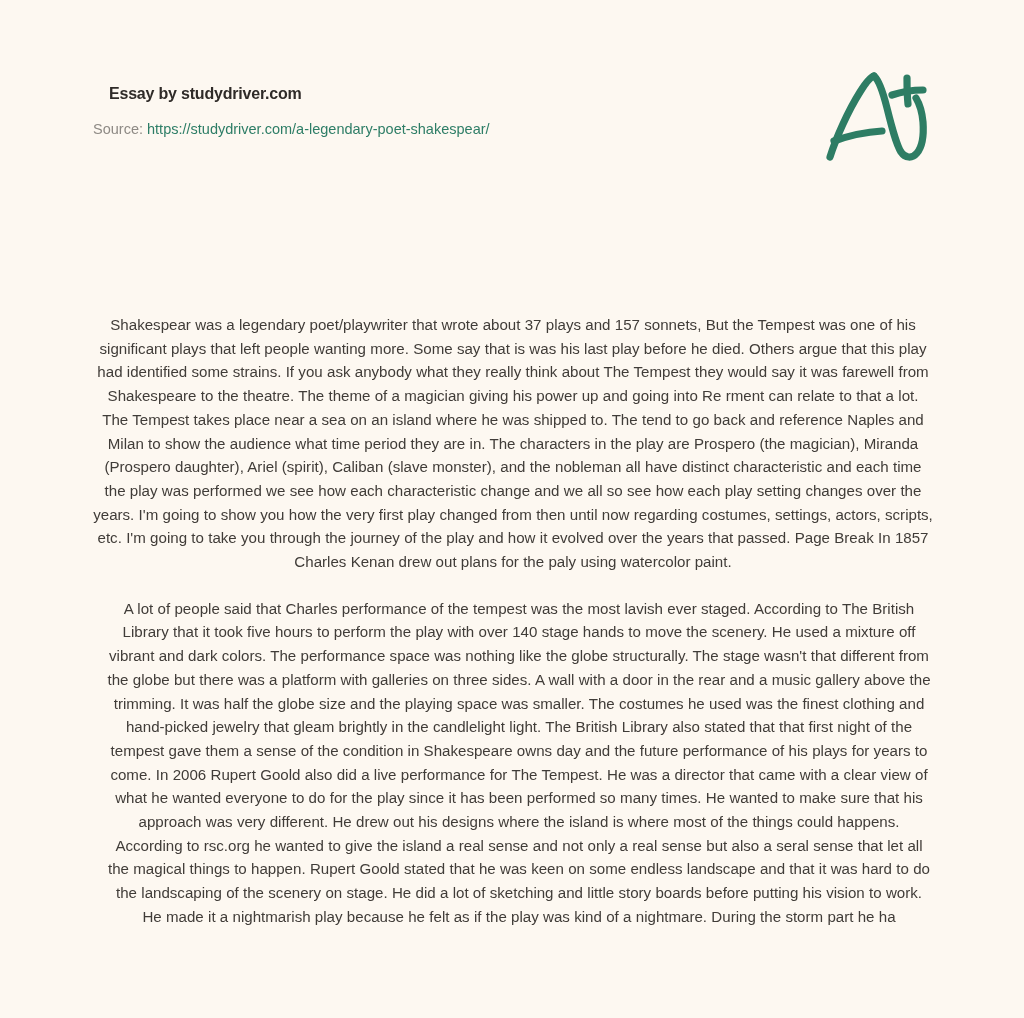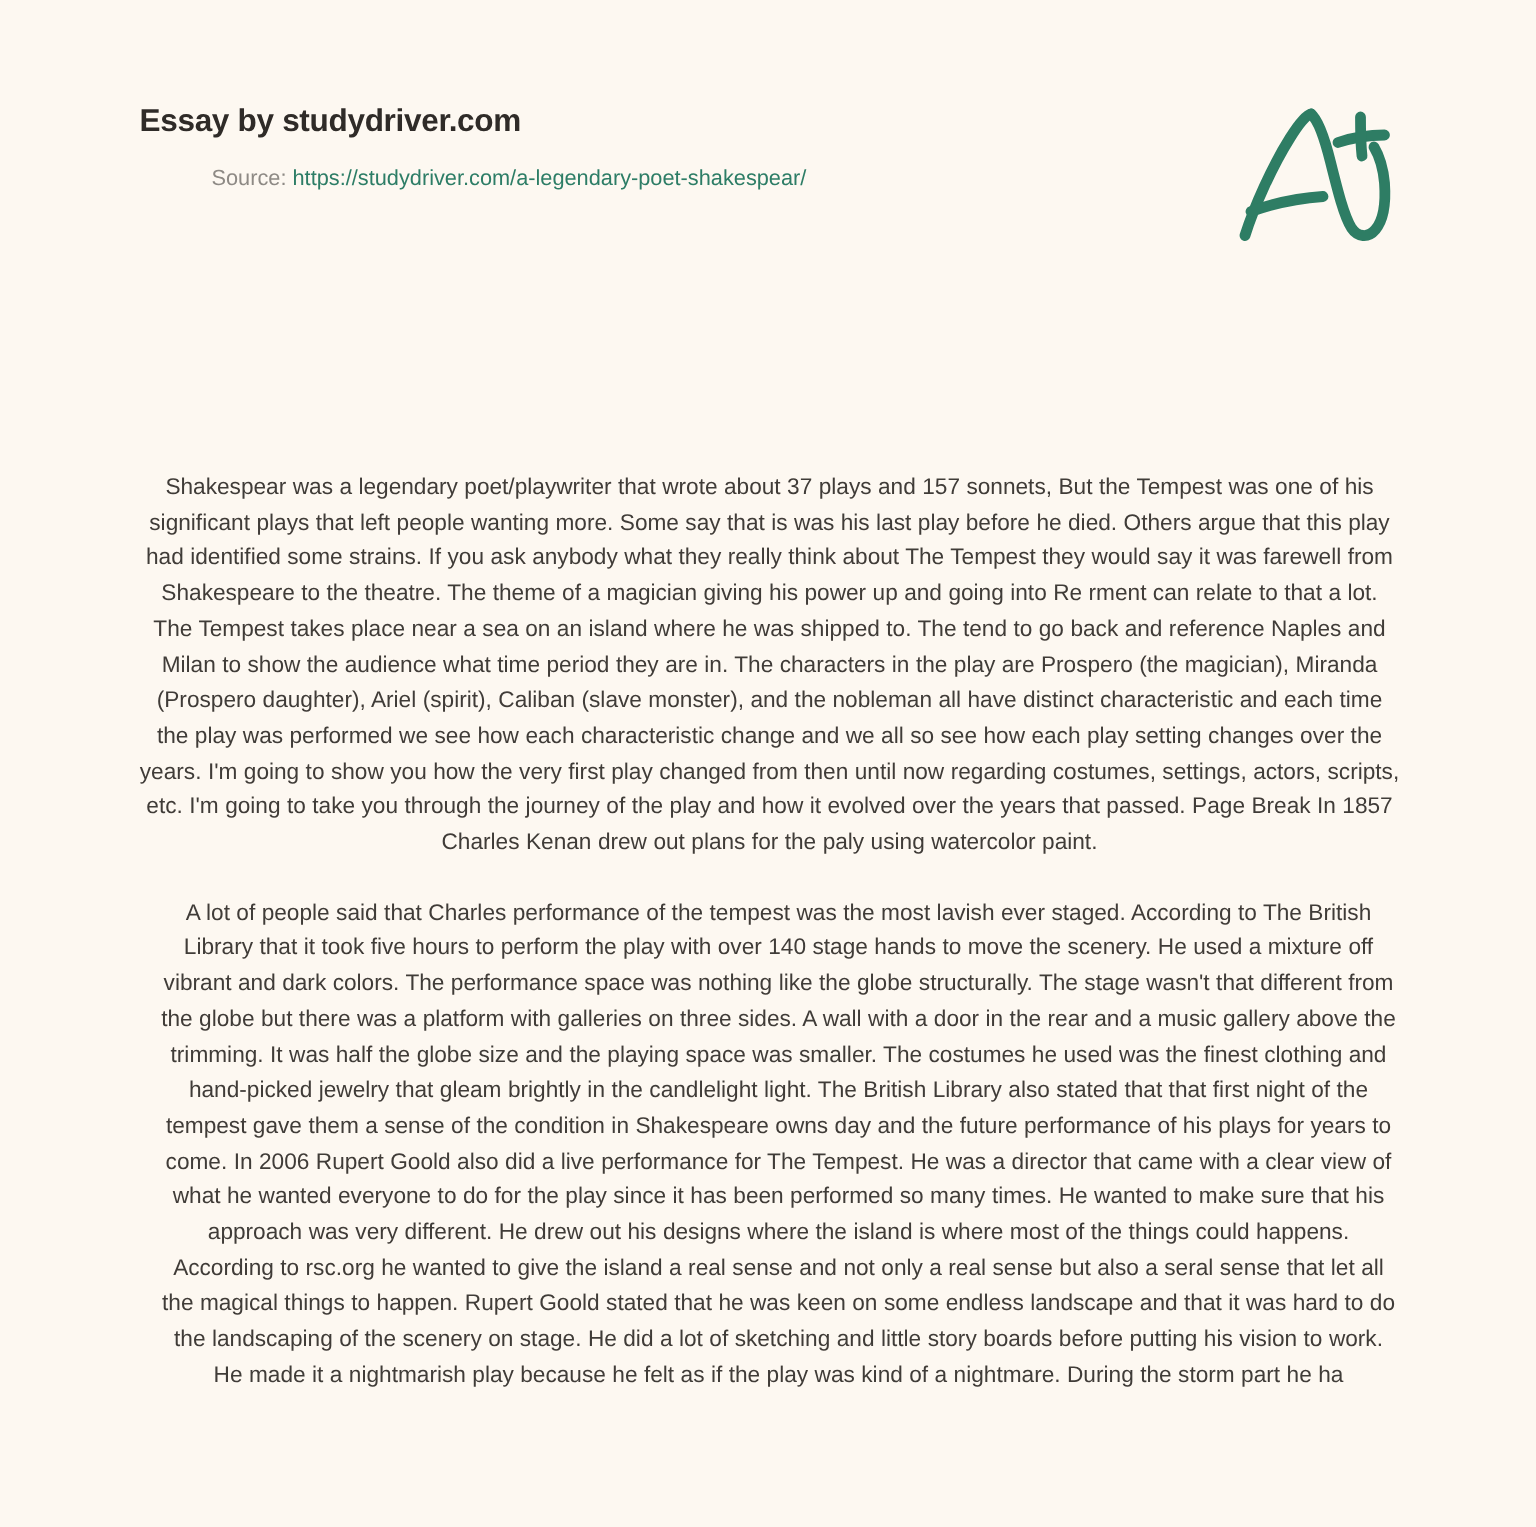--- a/index.html
+++ b/index.html
@@ -25,35 +25,34 @@
 
   
   .header {
     position: absolute;
     left: 93px;
     top: 68px;
     width: 838px;
   }
 
   .header-title {
-    font-size: 21px;
+    font-size: 16px;
     font-weight: bold;
     color: #2f2b28;
     letter-spacing: -0.2px;
     line-height: 1.2;
-    margin: 0;
+    margin: 16px;
     white-space: nowrap;
   }
 
   .source-line {
     margin-top: 17px;
     font-size: 14.5px;
     line-height: 1.3;
     white-space: nowrap;
-    margin-left: 48px;
   }
 
   .source-label {
     color: #8e8a85;
   }
 
   .source-url {
     color: #2d7d66;
     text-decoration: none;
   }

